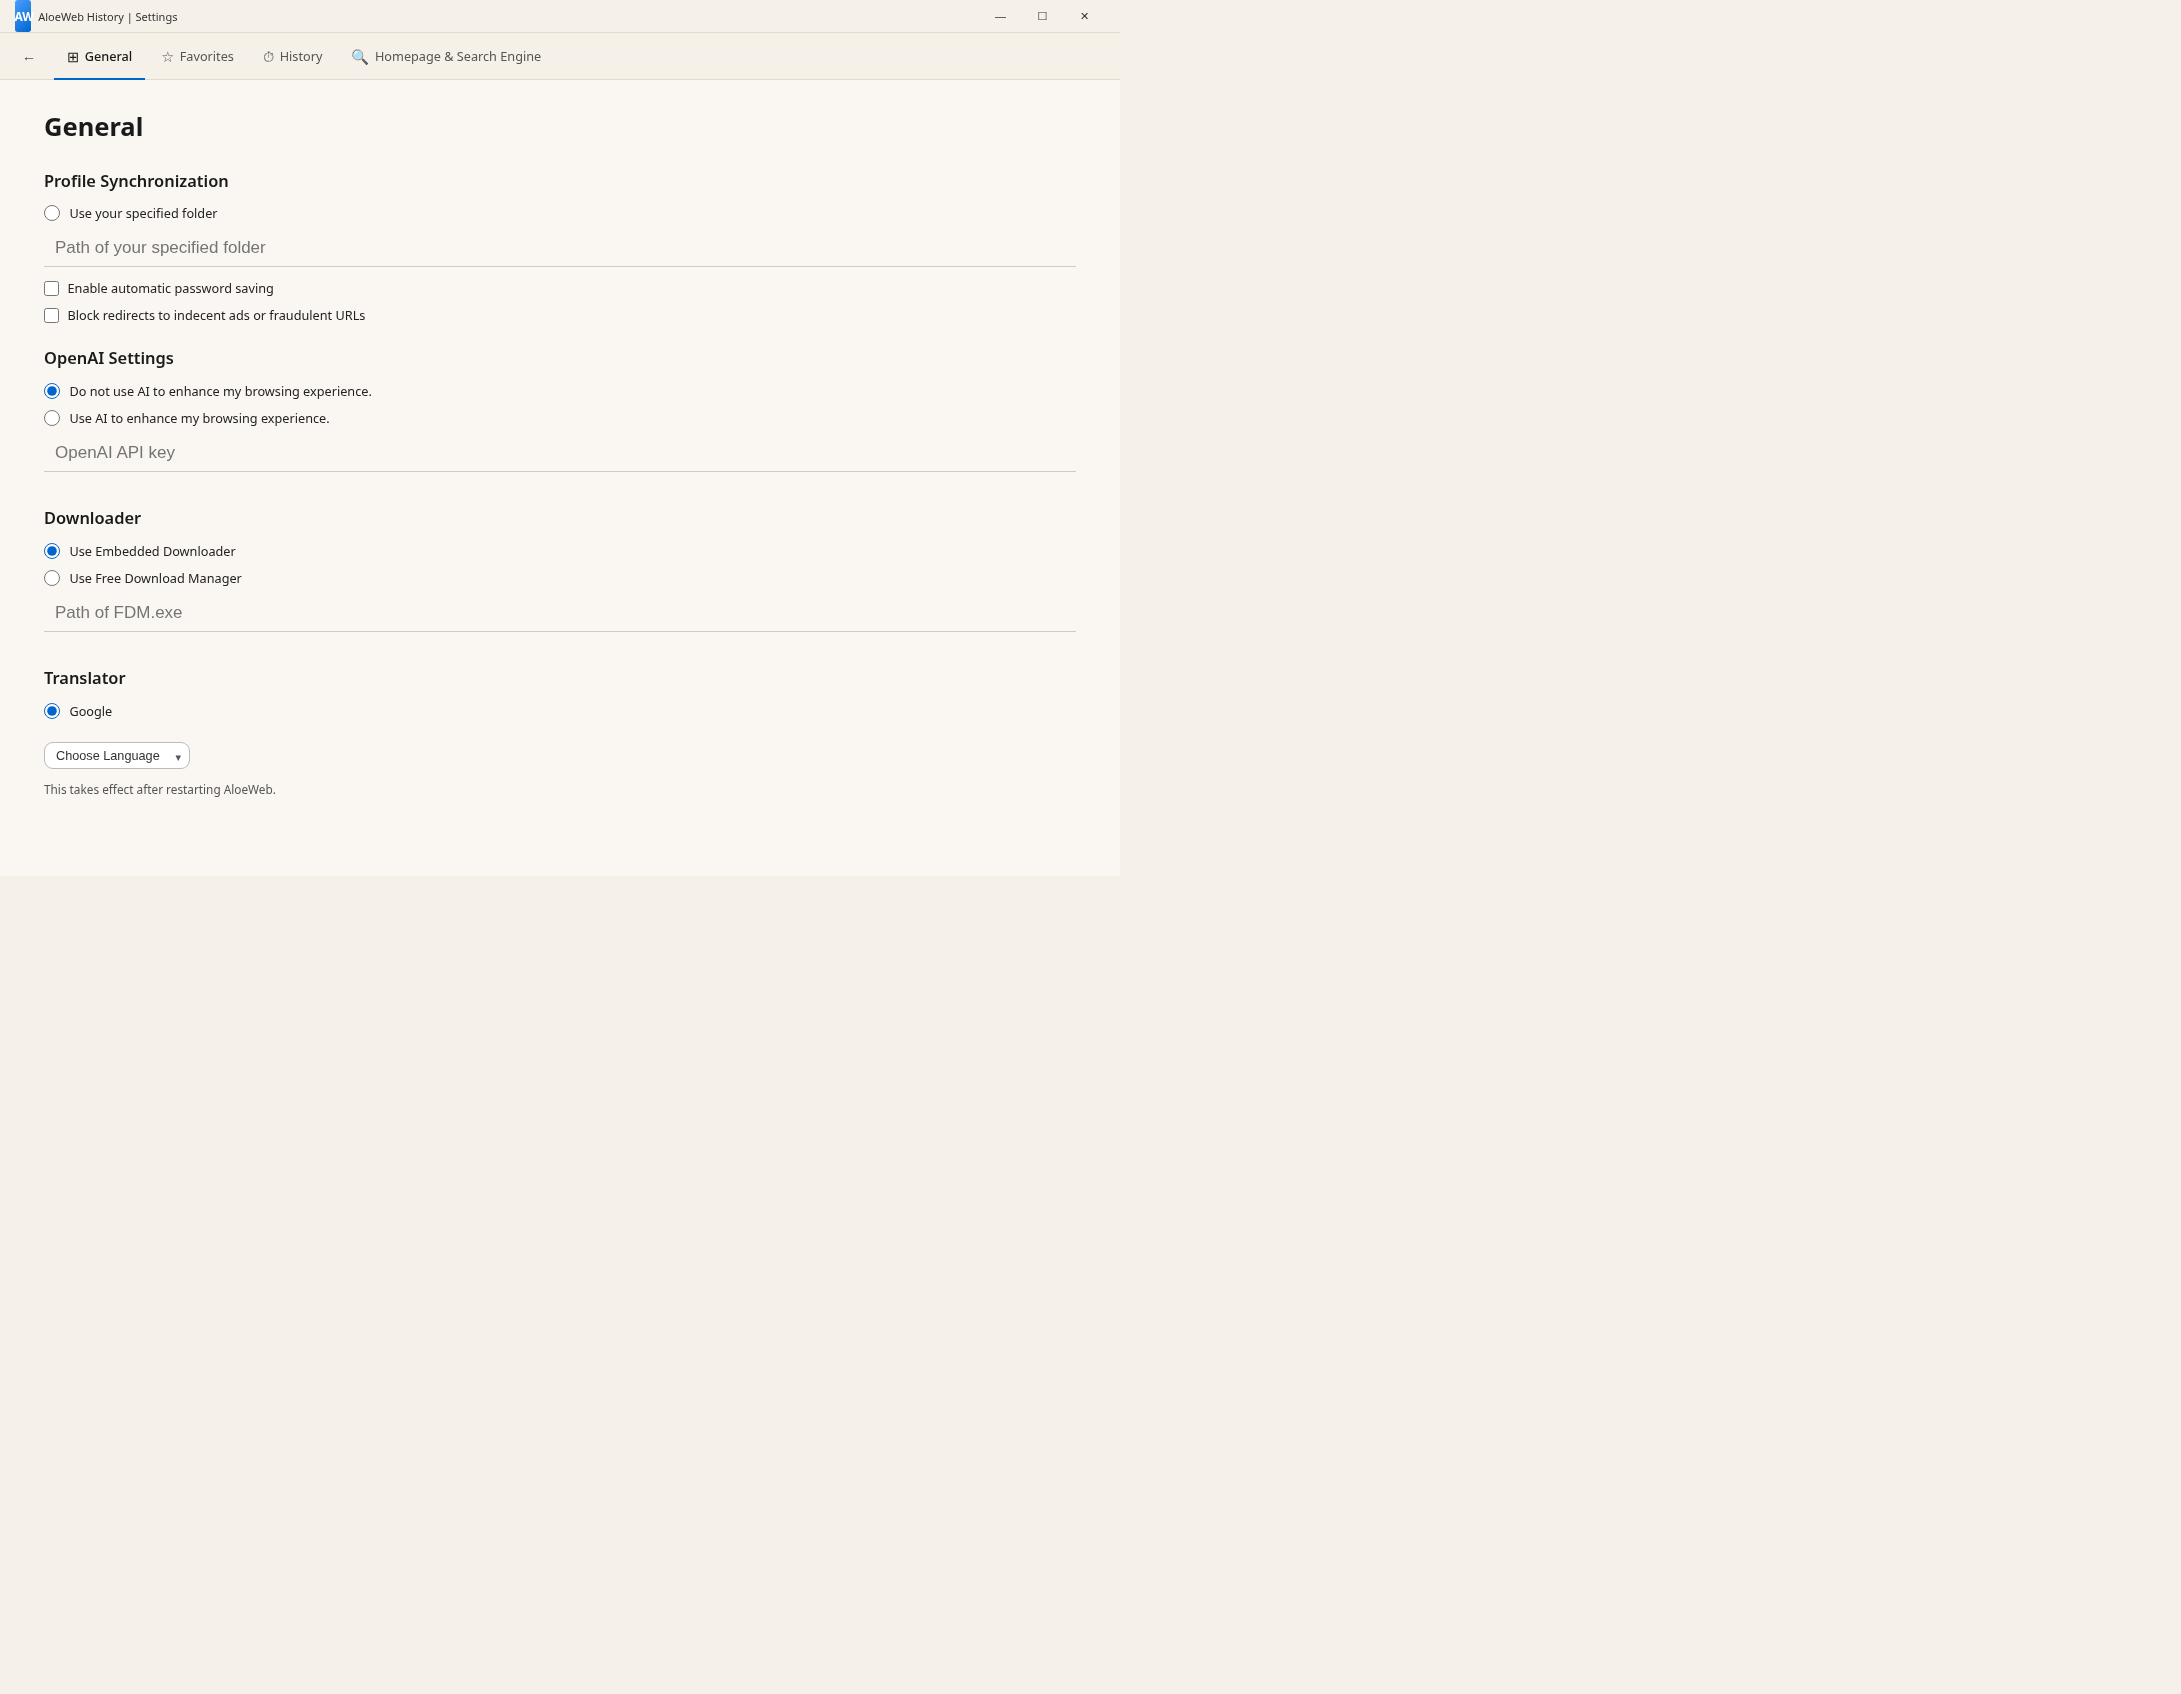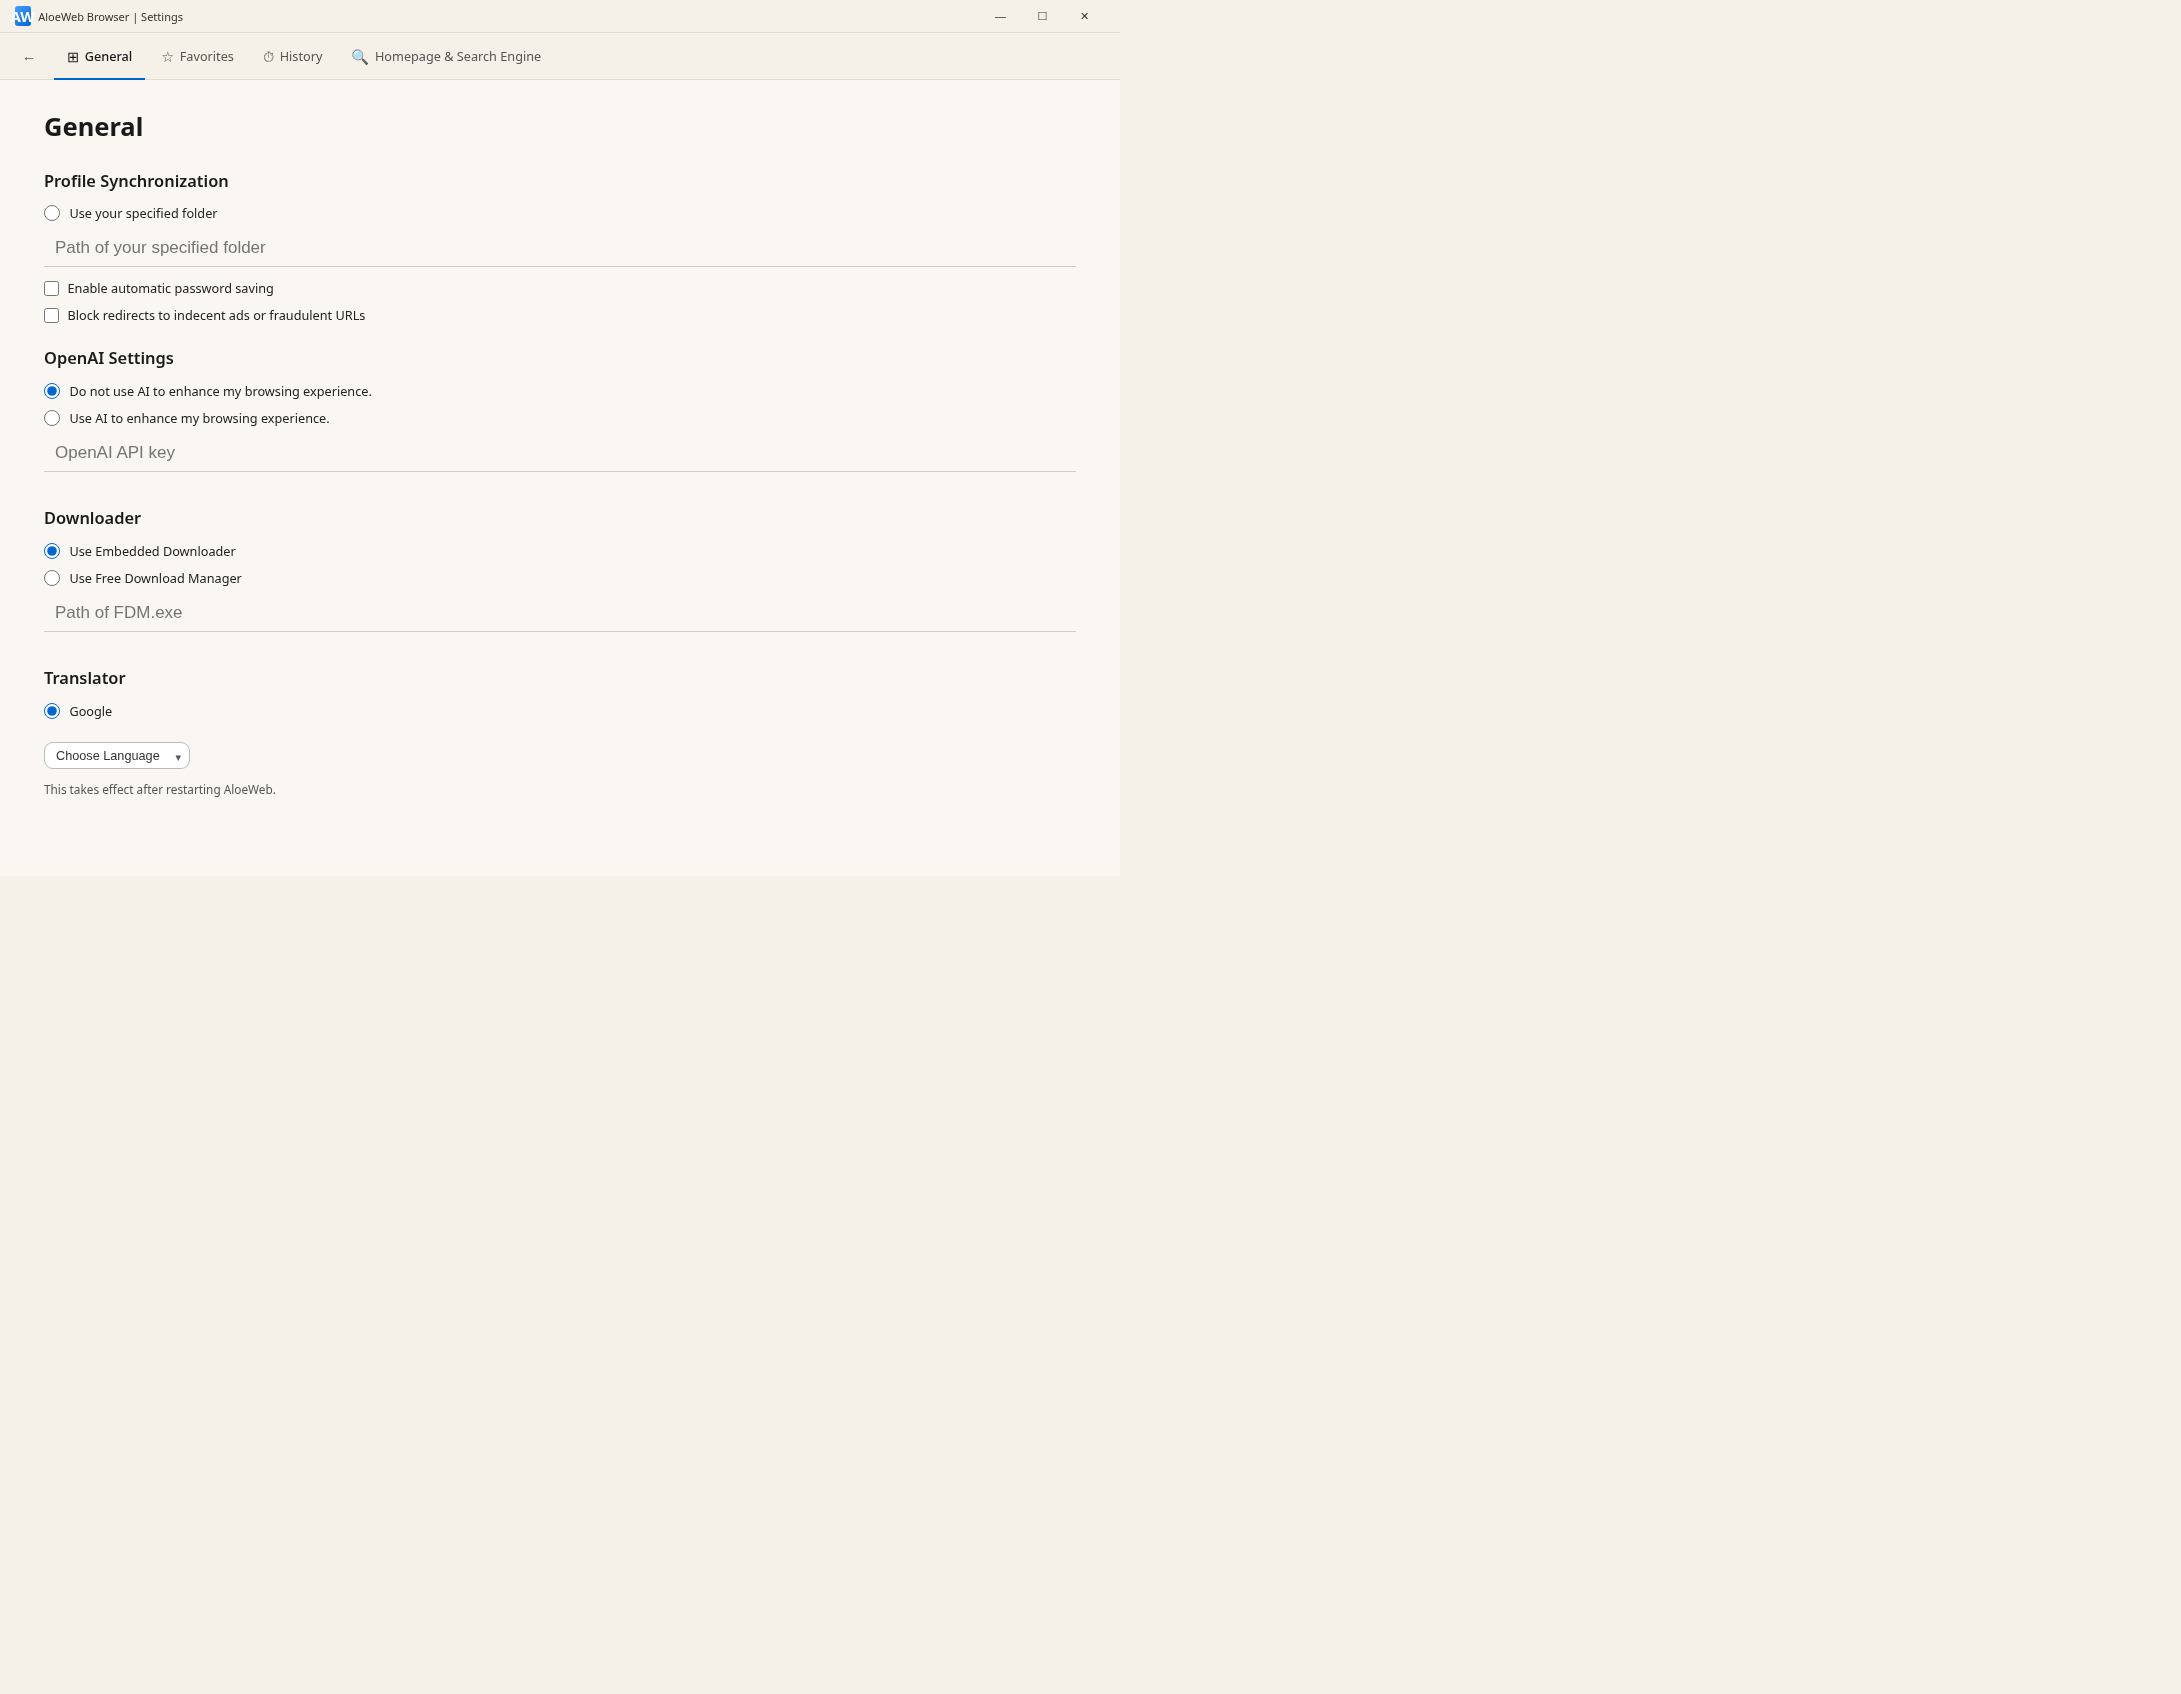--- a/index.html
+++ b/index.html
@@ -28,27 +28,27 @@
     }
 
     .title-bar-left {
       display: flex;
       align-items: center;
       gap: 7.3px;
     }
 
     .app-icon {
       width: 16.4px;
-      height: 20px;
+      height: 32px;
       background: linear-gradient(135deg, #4a9eff, #0066cc);
       border-radius: 2.7px;
       display: flex;
       align-items: center;
-      justify-content: center;
-      font-size: 15px;
+      justify-content: flex-start;
+      font-size: 12px;
       color: white;
       font-weight: bold;
     }
 
     .title-bar-text {
       font-size: 11px;
       color: #333;
     }
 
     .title-bar-controls {
@@ -263,21 +263,21 @@
     }
   </style>
 </head>
 <body>
 
 <div class="title-bar">
   <div class="title-bar-left">
     <div class="app-icon">
       <span>AW</span>
     </div>
-    <span class="title-bar-text">AloeWeb Browser | Settings</span>
+    <span class="title-bar-text">AloeWeb History | Settings</span>
   </div>
   <div class="title-bar-controls">
     <button class="title-btn">—</button>
     <button class="title-btn">☐</button>
     <button class="title-btn close">✕</button>
   </div>
 </div>
 
 <div class="tab-bar">
   <button class="back-btn">←</button>

